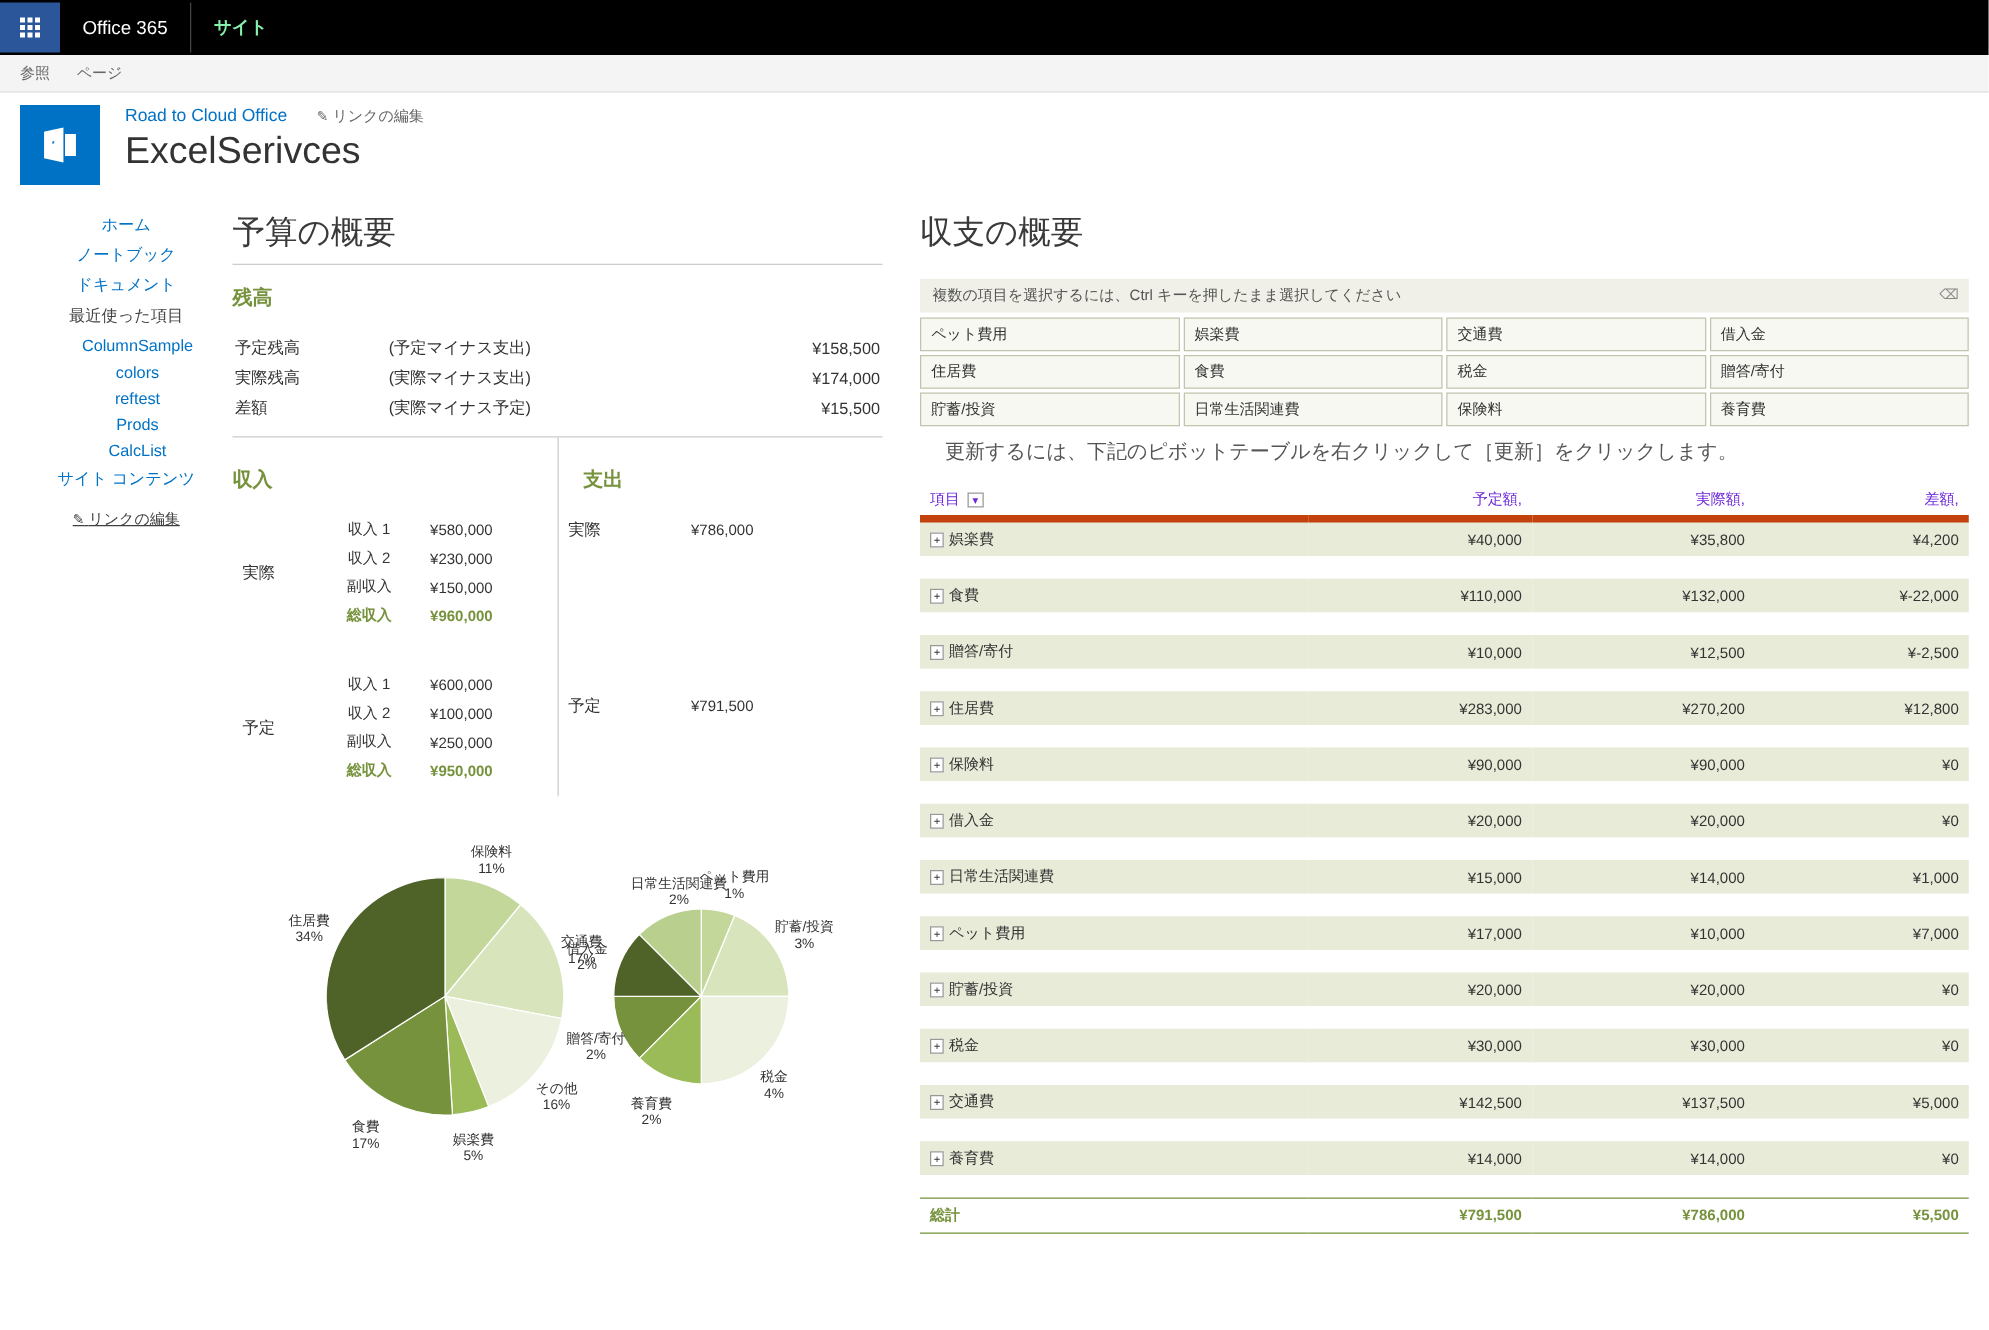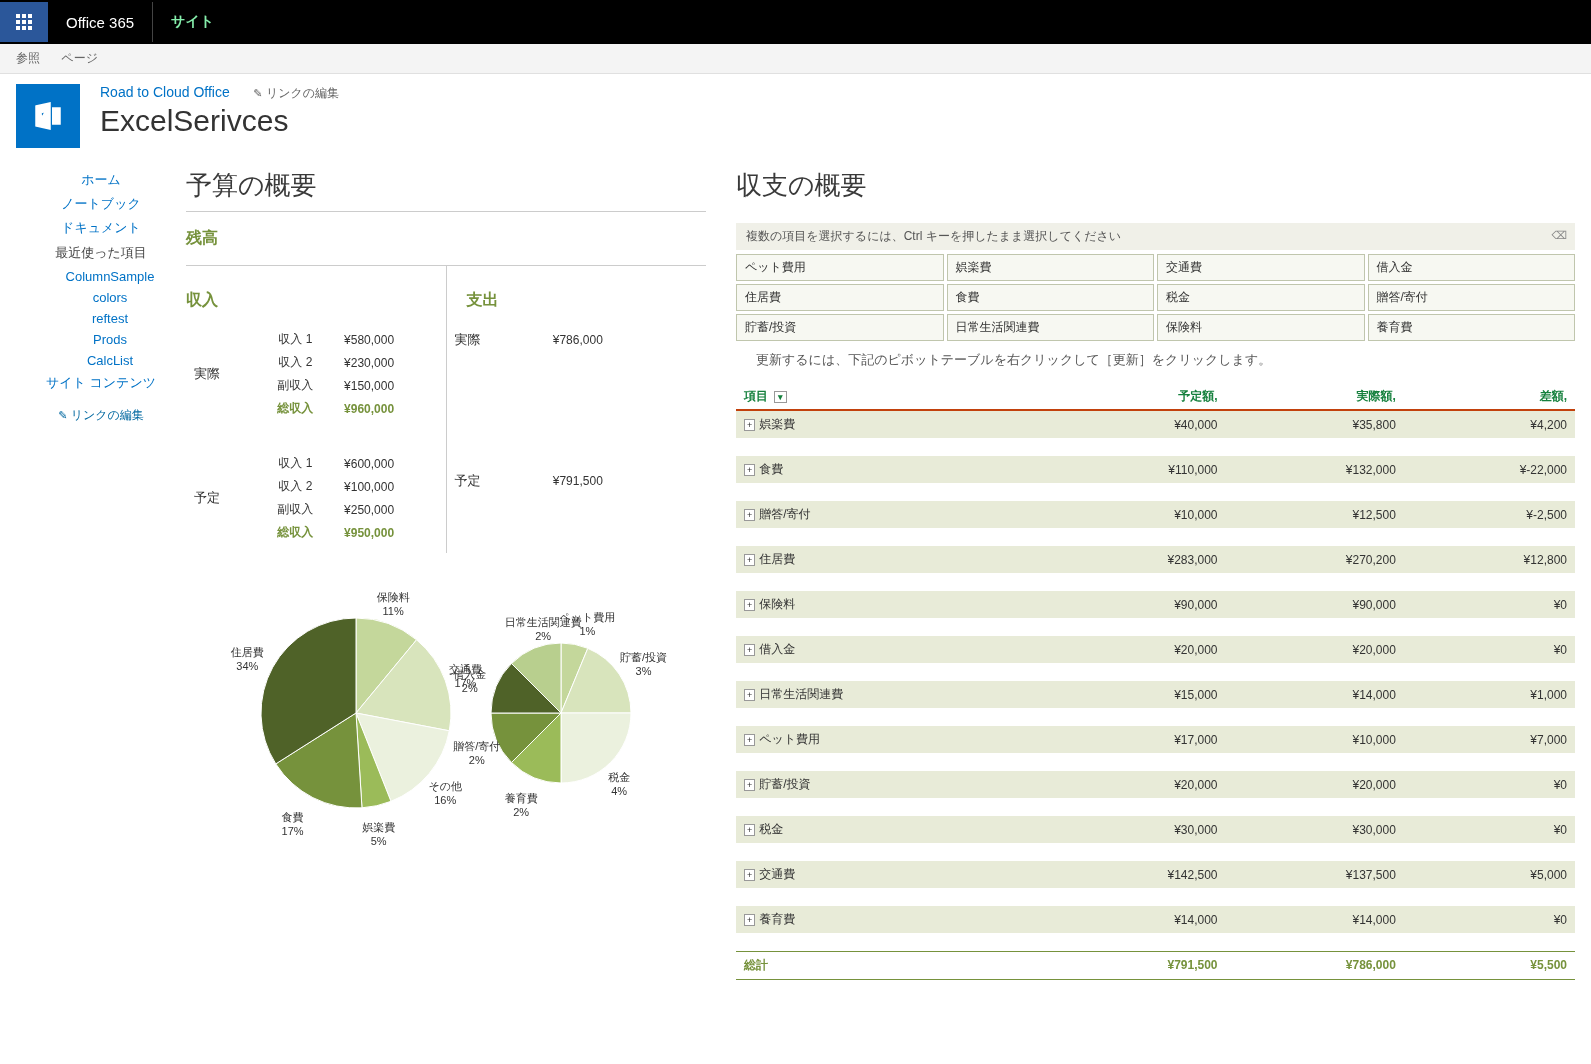--- a/index.html
+++ b/index.html
@@ -21,21 +21,21 @@
 .header-text .breadcrumb-link { color: #0072c6; font-size: 14px; text-decoration: none; }
 .header-text .page-title { font-size: 30px; color: #333; font-weight: 300; margin-top: 2px; }
 .edit-link-inline { color: #666; font-size: 12px; margin-left: 20px; cursor: pointer; }
 .pencil { font-size: 11px; }
 
 .main { display: flex; padding: 10px 16px; }
 .sidebar { width: 170px; flex-shrink: 0; font-size: 13px; text-align: center; }
 .sidebar a { display: block; padding: 3px 0; color: #0072c6; text-decoration: none; cursor: pointer; }
 .sidebar .indent { padding-left: 18px; }
 .sidebar .section-label { color: #444; padding: 4px 0; }
-.sidebar .edit-links { color: #0369a1; margin-top: 12px; font-size: 12px; }
+.sidebar .edit-links { color: #404040; margin-top: 12px; font-size: 12px; text-decoration: underline; }
 
 .content { flex: 1; display: flex; gap: 30px; }
 .left-panel { width: 520px; }
 .right-panel { flex: 1; }
 
 h2.section-title { font-size: 26px; font-weight: 400; color: #3a3a3a; margin-bottom: 12px; padding-bottom: 8px; border-bottom: 1px solid #ccc; }
 
 .balance-section { margin-bottom: 10px; }
 .sub-header { color: #76923c; font-size: 16px; font-weight: 600; margin: 16px 0; }
 .balance-table { width: 100%; font-size: 13px; }
@@ -54,24 +54,24 @@
 
 .pie-container { display: flex; align-items: center; justify-content: center; gap: 40px; margin-top: 40px; position: relative; height: 240px; }
 .pie-wrap { position: relative; }
 .pie-label { position: absolute; font-size: 11px; text-align: center; white-space: nowrap; }
 
 .slicer-hint { background: #f0f0e8; padding: 5px 10px; font-size: 12px; color: #555; margin-bottom: 4px; position: relative; }
 .filter-icon { position: absolute; right: 8px; top: 6px; color: #888; font-size: 11px; }
 .slicer-grid { display: grid; grid-template-columns: repeat(4, 1fr); gap: 3px; margin-bottom: 10px; }
 .slicer-item { border: 1px solid #c0c6ad; background: #f7f8f2; padding: 4px 8px; font-size: 12px; cursor: pointer; }
 
-.refresh-hint { font-size: 13px; color: #555; margin: 10px 0 15px 20px; }
+.refresh-hint { font-size: 16px; color: #555; margin: 10px 0 15px 20px; }
 
 .pivot-table { width: 100%; font-size: 12px; border-collapse: collapse; }
-.pivot-table th { text-align: right; font-weight: 700; padding: 4px 8px; color: #15803d; border-bottom: 2px solid #c2410c; }
+.pivot-table th { text-align: right; font-weight: 400; padding: 4px 8px; color: #6d28d9; border-bottom: 6px solid #c2410c; }
 .pivot-table th:first-child { text-align: left; }
 .pivot-table .header-item { position: relative; }
 .dropdown-btn { border: 1px solid #999; padding: 0 3px; font-size: 9px; margin-left: 6px; cursor: pointer; background:#fff; }
 .pivot-table td { padding: 5px 8px; text-align: right; }
 .pivot-table td:first-child { text-align: left; }
 .pivot-table .cat-row { background: #e8ebd8; border-radius: 10px; }
 .pivot-table .spacer-row td { height: 18px; background: #fff; }
 .expand-btn { border: 1px solid #999; font-size: 9px; padding: 0 2px; margin-right: 4px; background: #fff; cursor: pointer; }
 .pivot-table .grand-total { border-top: 1px solid #76923c; border-bottom: 1px solid #76923c; font-weight: 600; color: #76923c; }
 </style>
@@ -130,20 +130,39 @@
     <a>サイト コンテンツ</a>
     <div class="edit-links"><span class="pencil">✎</span> <span>リンクの編集</span></div>
   </div>
 
   <div class="content">
     <div class="left-panel">
       <h2 class="section-title">予算の概要</h2>
 
       <div class="balance-section">
         <div class="sub-header">残高</div>
+        <table class="balance-table">
+            <tbody id="balance-rows">
+              <tr>
+                <td>予定残高</td>
+                <td>(予定マイナス支出)</td>
+                <td class="val">¥158,500</td>
+              </tr>
+              <tr>
+                <td>実際残高</td>
+                <td>(実際マイナス支出)</td>
+                <td class="val">¥174,000</td>
+              </tr>
+              <tr>
+                <td>差額</td>
+                <td>(実際マイナス予定)</td>
+                <td class="val">¥15,500</td>
+              </tr>
+            </tbody>
+          </table>
       </div>
 
       <div class="income-expense">
         <div class="income-col">
           <div class="sub-header">収入</div>
           <table class="ie-table">
               <tbody id="income-actual">
                 <tr>
                   <td rowspan="4" class="ie-block-label">実際</td>
                   <td class="lbl">収入 1</td>

